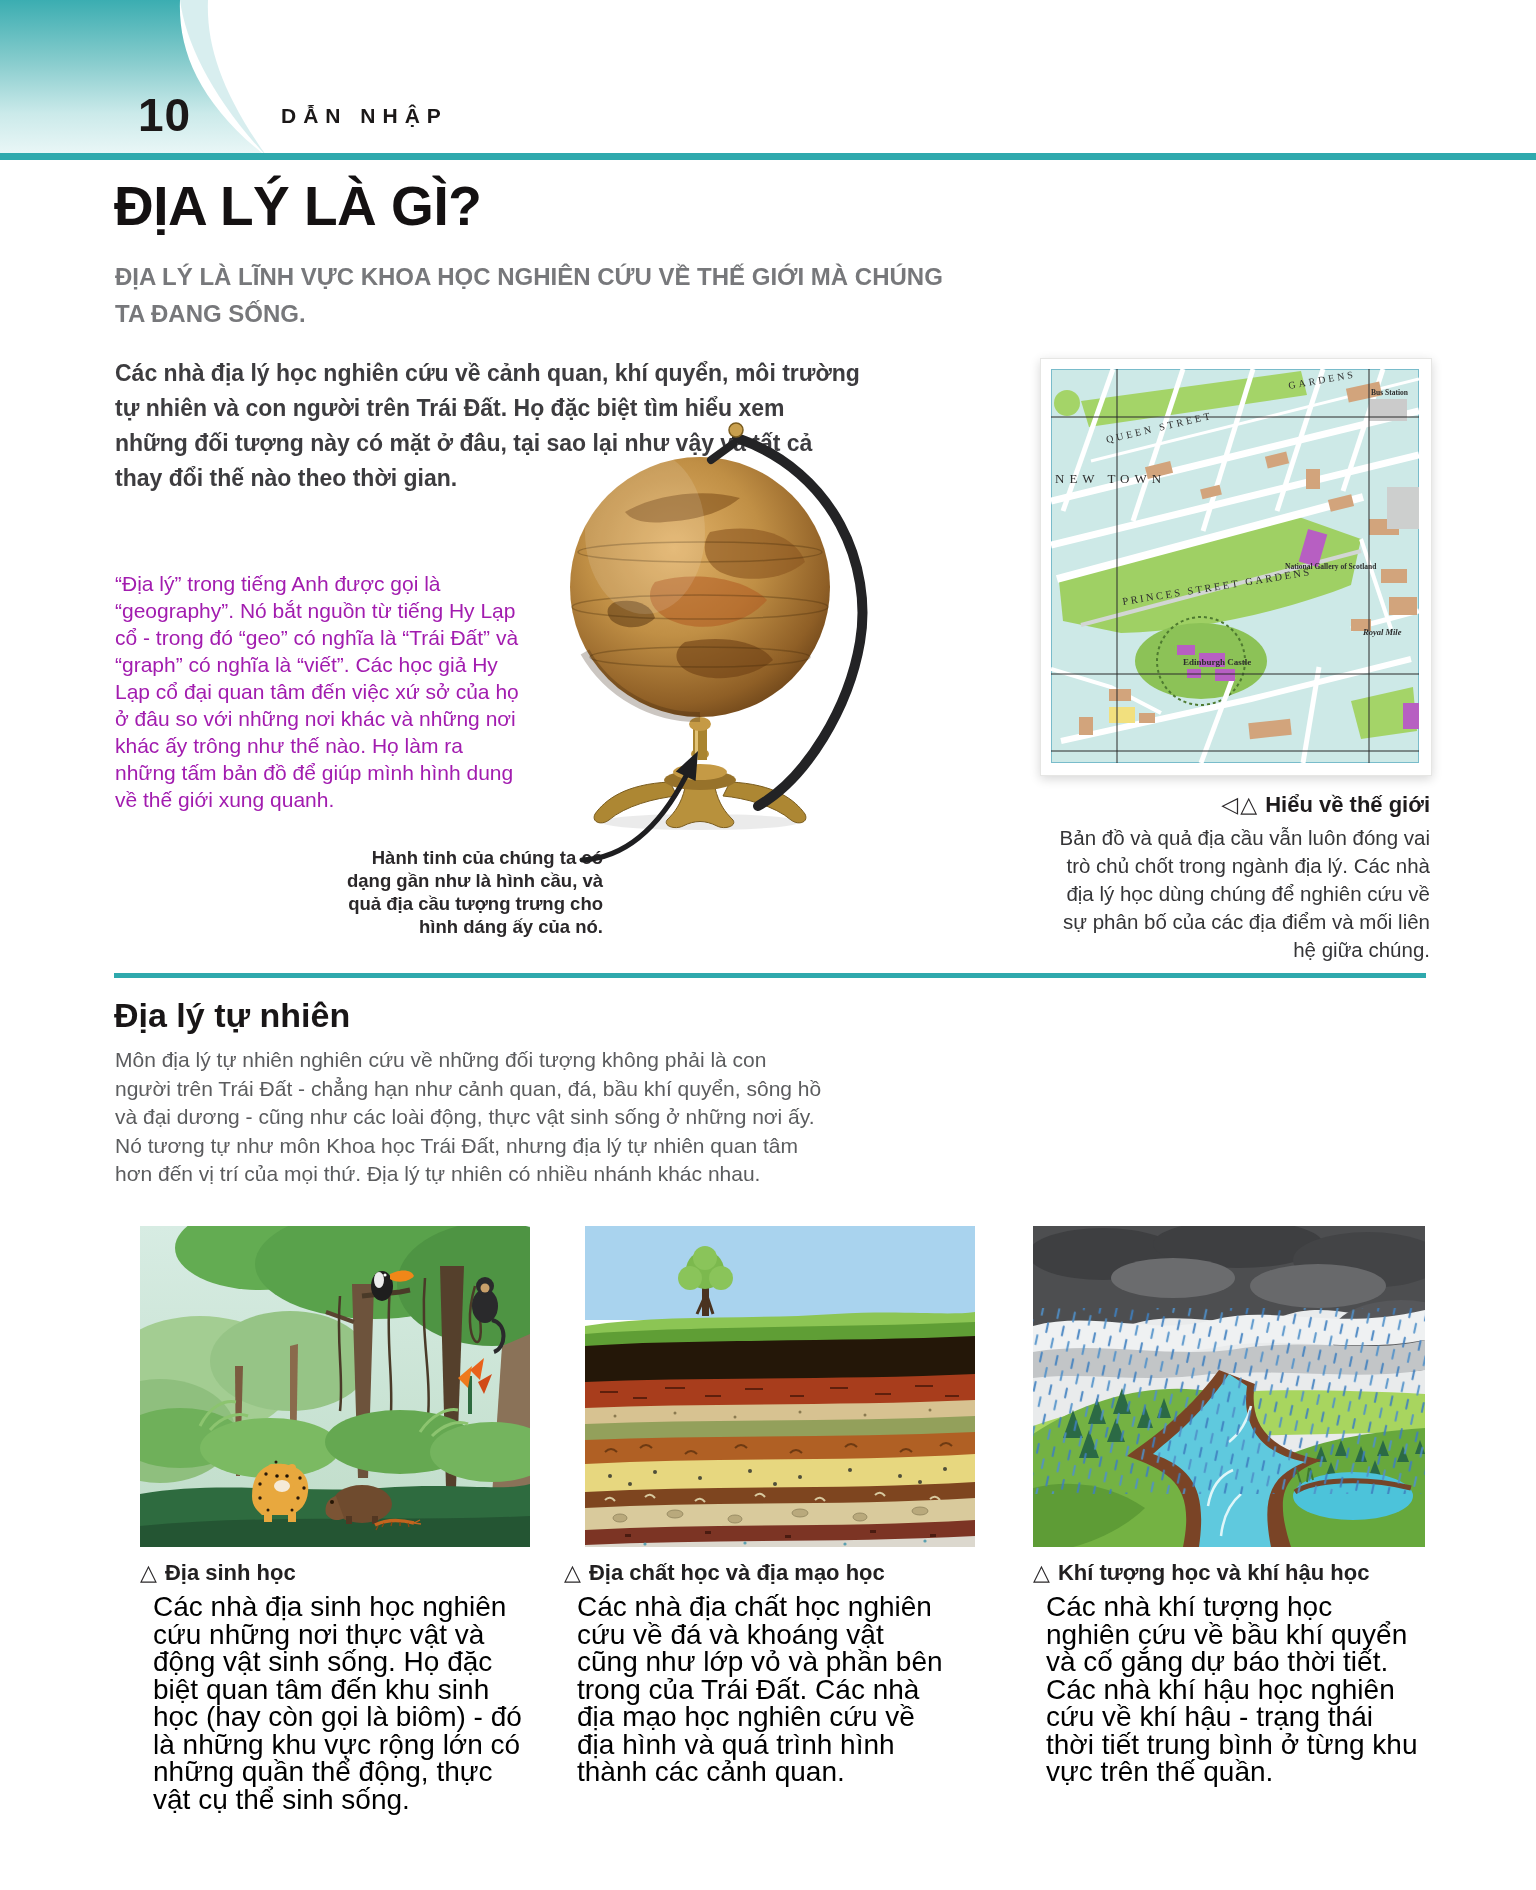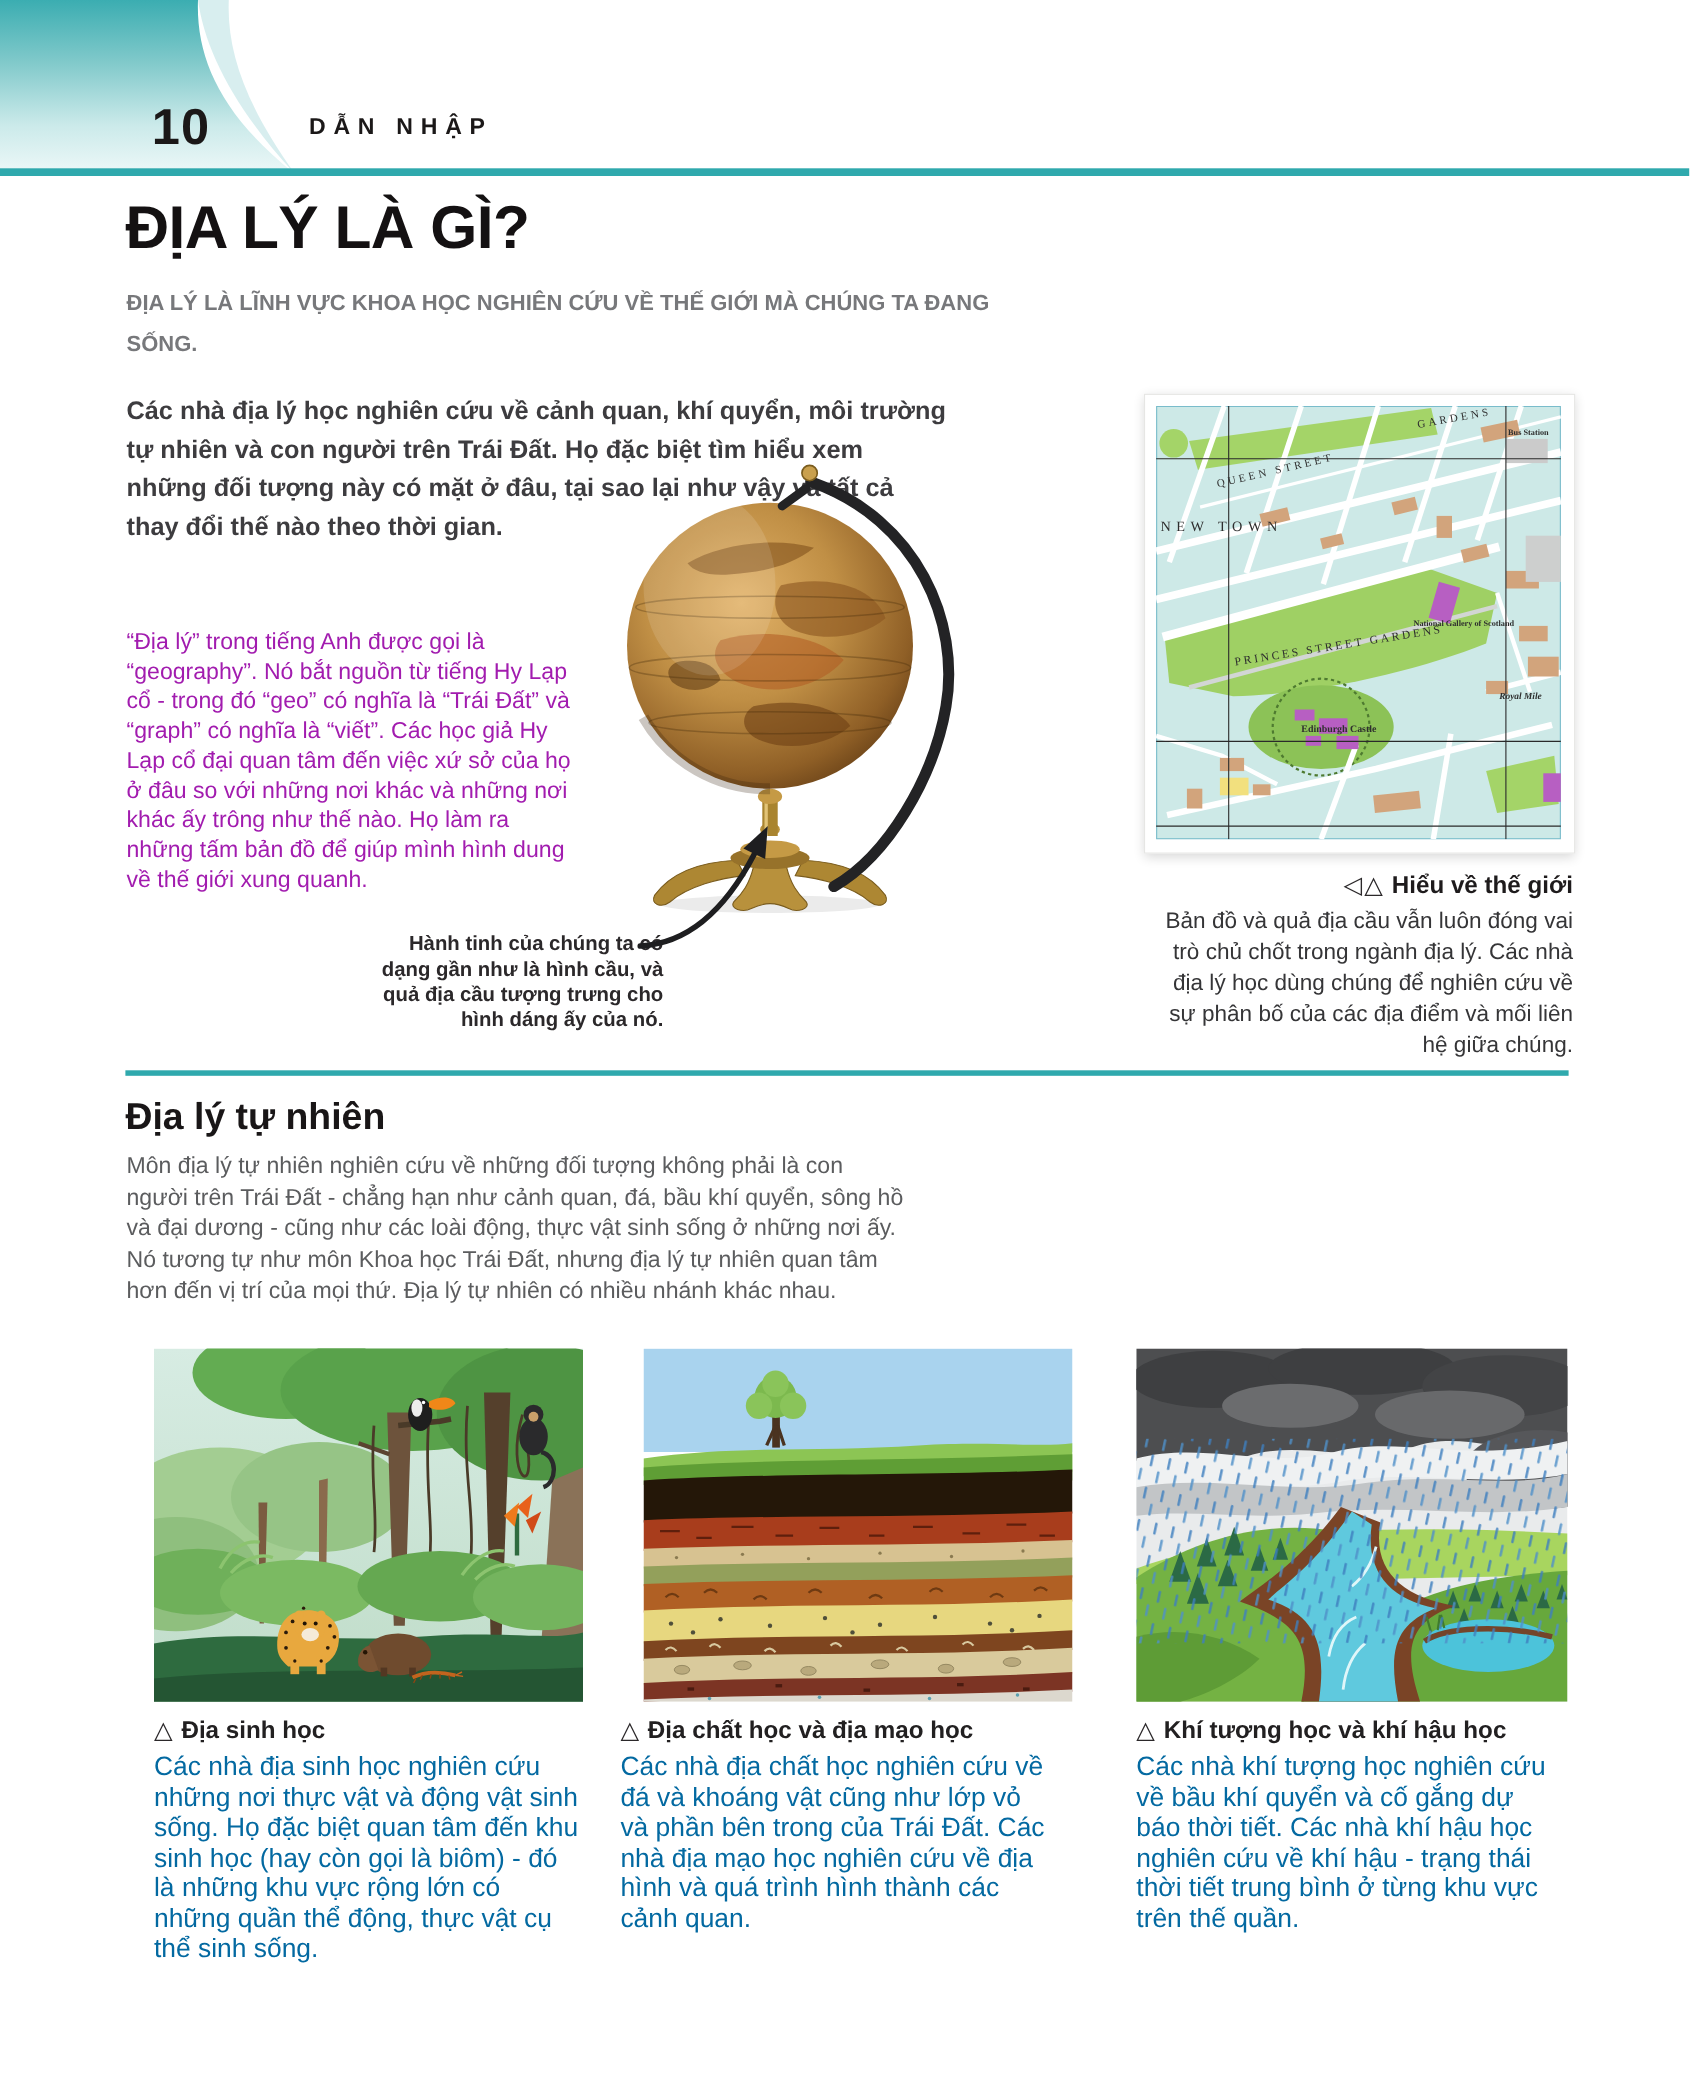--- a/index.html
+++ b/index.html
@@ -7,21 +7,21 @@
         font-family:"Liberation Sans", sans-serif;color:#333;}
   .abs{position:absolute;}
 
   
   #rule-top{left:0;top:153px;width:1536px;height:7px;background:#2FA9AD;}
   #page-number{left:138px;top:88px;font-size:46px;font-weight:bold;color:#1B1818;letter-spacing:1px;}
   #section-label{left:281px;top:104px;font-size:21px;font-weight:bold;letter-spacing:7px;color:#1B1818;}
 
   
   #page-title{left:114px;top:174px;font-size:55px;font-weight:800;color:#141112;letter-spacing:-0.5px;}
-  #standfirst{left:115px;top:258px;width:840px;font-size:20px;font-weight:bold;color:#77787B;line-height:37px;}
+  #standfirst{left:115px;top:258px;width:840px;font-size:24px;font-weight:bold;color:#77787B;line-height:37px;}
   #intro{left:115px;top:356px;width:745px;font-size:23px;font-weight:bold;color:#3D3C3F;line-height:35px;}
 
   #origins-heading{left:114px;top:524px;font-size:33px;font-weight:bold;color:#191617;}
   #origins-body{left:115px;top:570px;width:412px;font-size:21px;color:#a21caf;line-height:27px;}
   #globe-annotation{left:335px;top:846px;width:268px;font-size:18.5px;font-weight:bold;color:#2B282A;
                     line-height:23px;text-align:right;}
 
   #map-frame{left:1040px;top:358px;width:392px;height:418px;background:#fff;border:1px solid #E6E6E4;
              box-shadow:0 3px 10px rgba(0,0,0,0.16);box-sizing:border-box;}
   #map-frame svg{margin:10px;}
@@ -35,21 +35,21 @@
   #physical-body{left:115px;top:1046px;width:712px;font-size:21px;color:#5B5C5E;line-height:28.5px;}
 
   .panel{top:1226px;width:390px;height:321px;overflow:hidden;}
   #panel-biogeography{left:140px;}
   #panel-geology{left:585px;}
   #panel-weather{left:1033px;width:392px;}
 
   .branch-caption{position:absolute;top:1560px;width:386px;}
   .branch-title{font-size:22px;font-weight:bold;color:#222021;}
   .branch-title .tri{font-weight:normal;margin-right:8px;color:#2B282A;}
-  .branch-body{margin-top:7px;font-size:24px;line-height:27.5px;color:#0369a1;}
+  .branch-body{margin-top:7px;font-size:28px;line-height:27.5px;color:#000000;margin-left:13px;}
   #caption-biogeography{left:140px;}
   #caption-geology{left:564px;}
   #caption-weather{left:1033px;}
 
   .mapLabel{font-family:"Liberation Serif", serif;fill:#2E2E2E;}
 </style>
 </head>
 <body>
 
 <div class="page">

